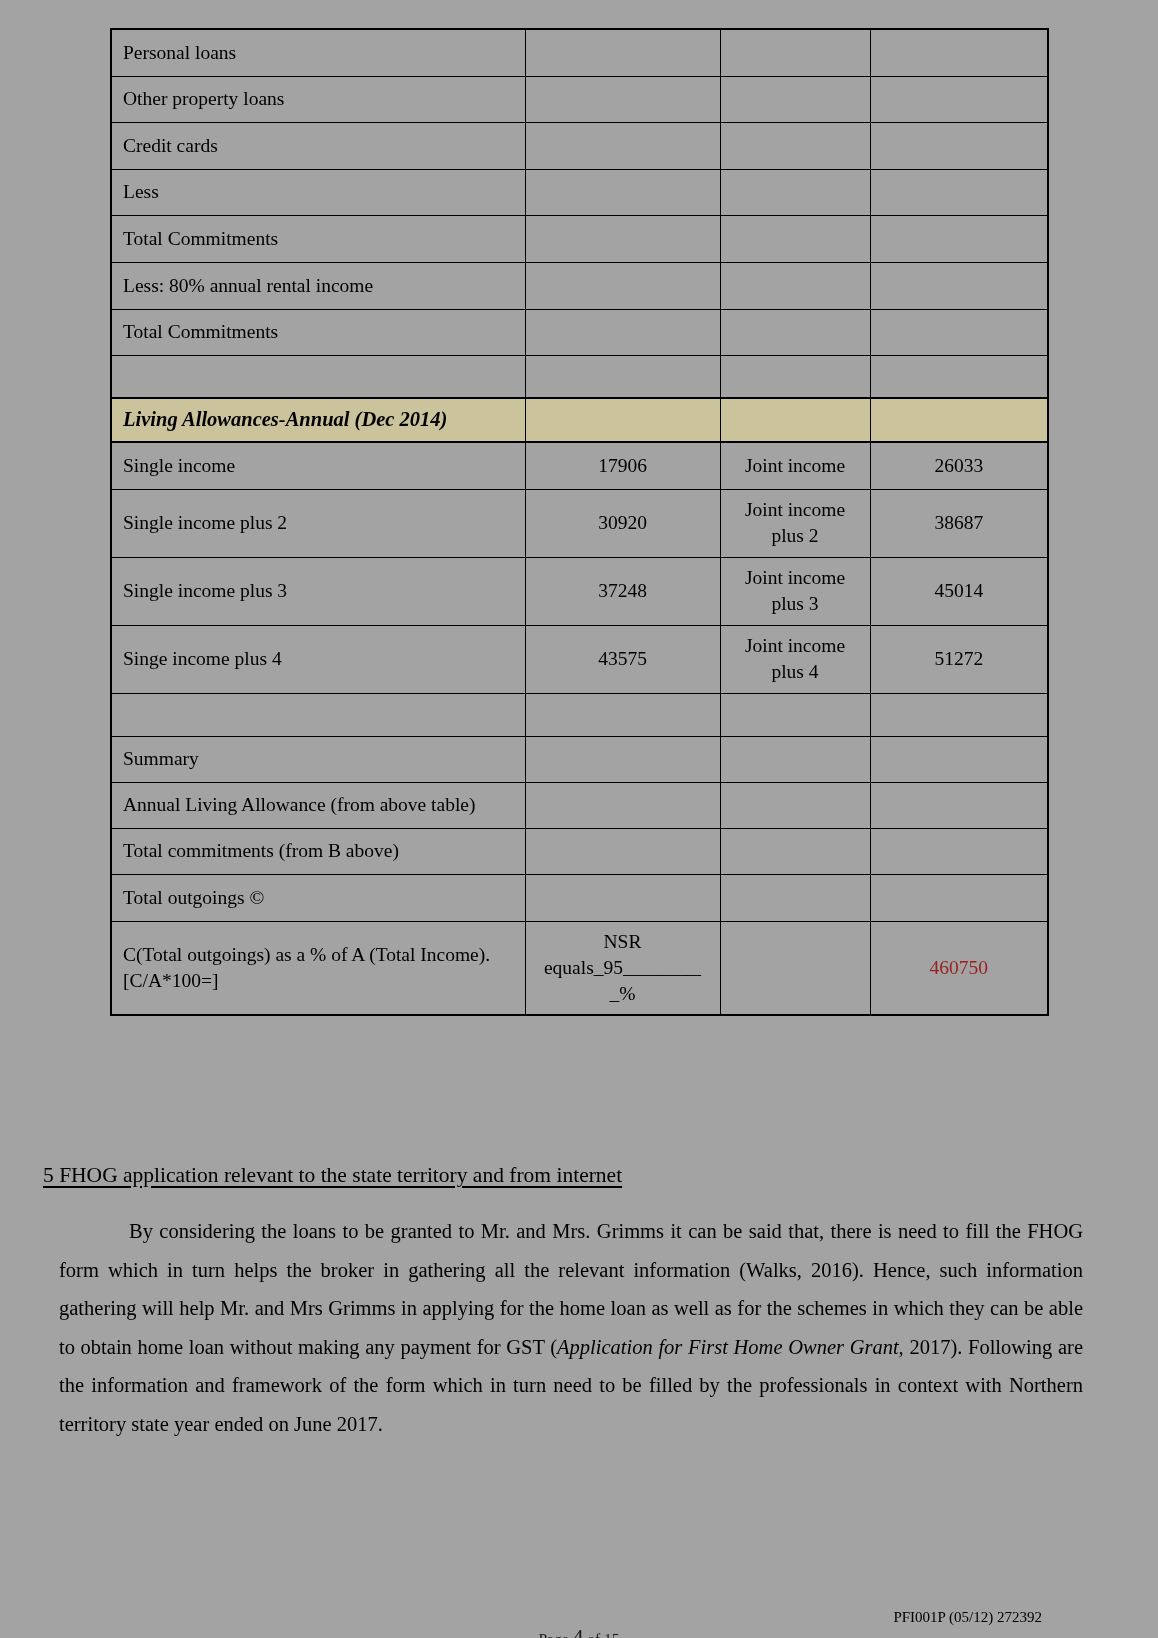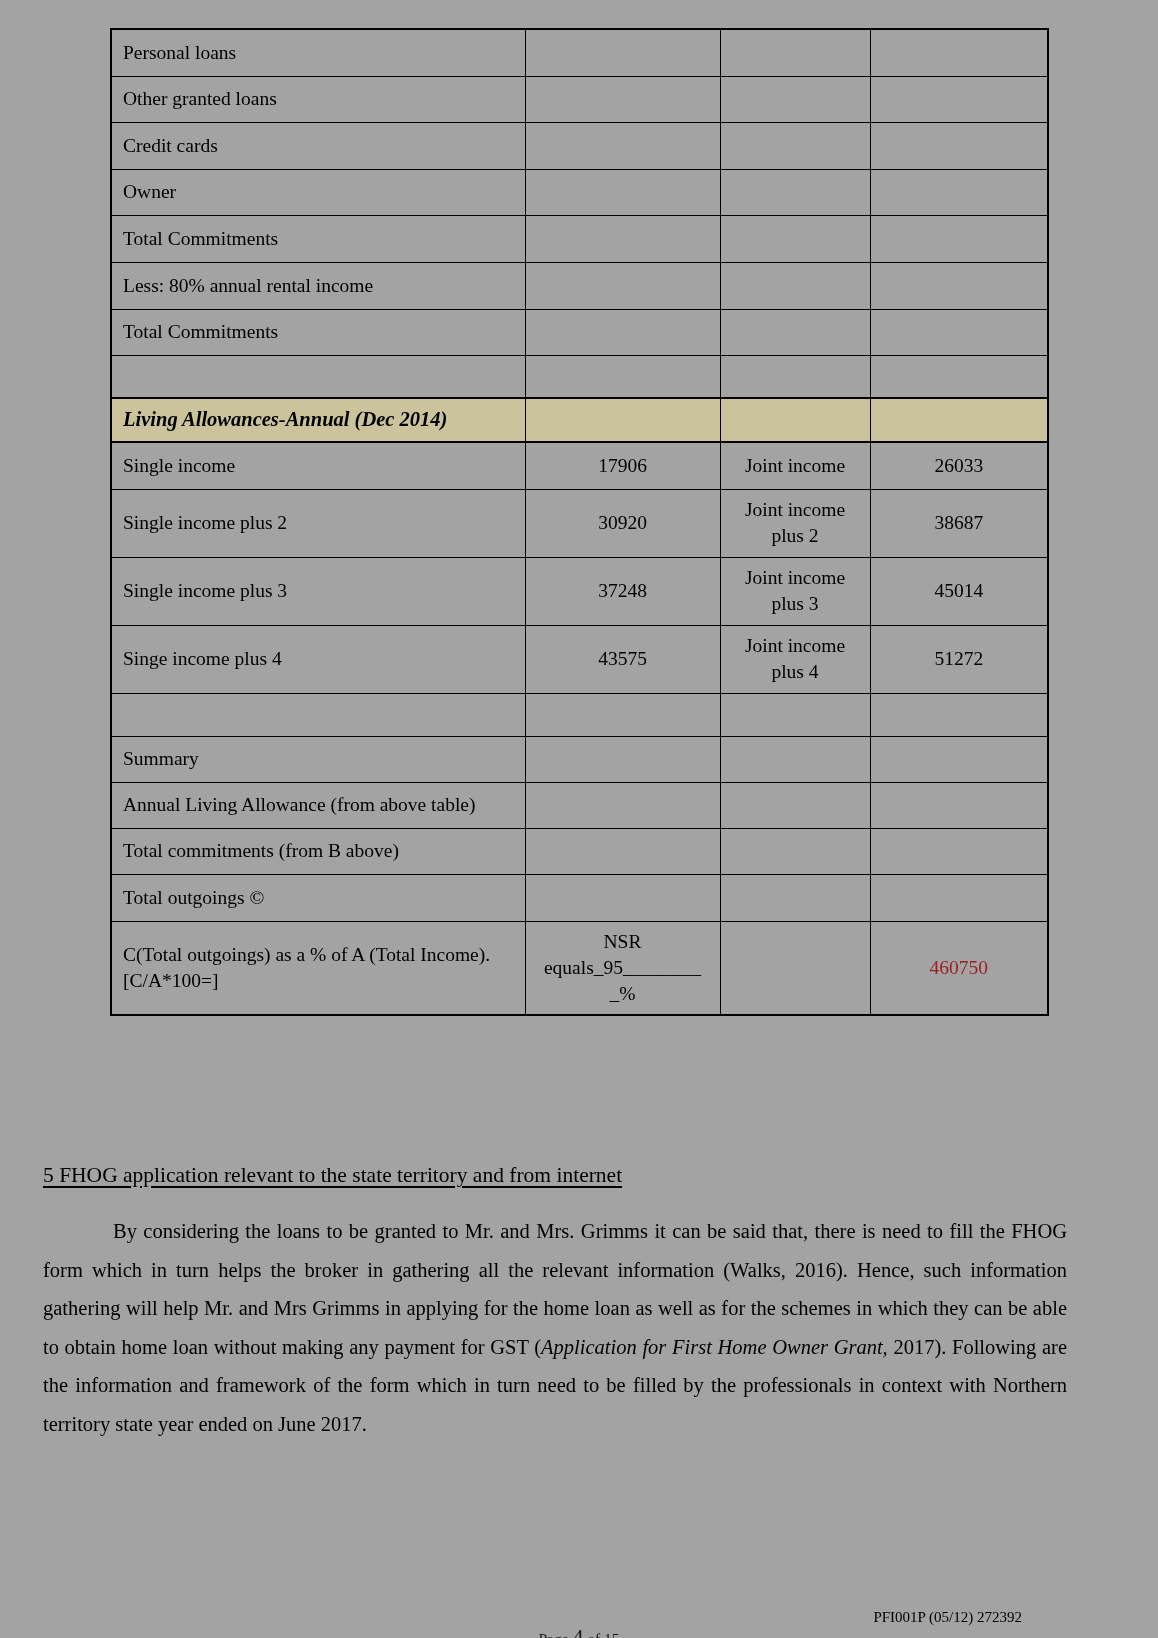--- a/index.html
+++ b/index.html
@@ -52,21 +52,21 @@
     top:1163px;
     font-size:21.5px;
     text-decoration:underline;
     text-underline-offset:4px;
     white-space:nowrap;
   }
 
   
   .body-paragraph {
     position:absolute;
-    left:43px;
+    left:59px;
     top:1212px;
     width:1024px;
     font-size:20.5px;
     line-height:38.5px;
     text-align:justify;
     text-indent:70px;
     margin:0;
   }
   .body-paragraph .ital { font-style:italic; }
 
@@ -76,21 +76,21 @@
     left:579px;
     transform:translateX(-50%);
     top:1624px;
     font-size:15.5px;
     white-space:nowrap;
     color:#1a1a1a;
   }
   .footer-page .page-num { font-size:22px; }
   .footer-code {
     position:absolute;
-    right:136px;
+    right:116px;
     top:1609px;
     font-size:15px;
     white-space:nowrap;
   }
 </style>
 </head>
 <body>
 
 <div class="page">
 
@@ -102,33 +102,33 @@
       <col style="width:178px">
     </colgroup>
     <tbody>
         <tr style="height: 47px;">
           <td class="c1">Personal loans</td>
           <td class="c2"></td>
           <td class="c3"></td>
           <td class="c4"></td>
         </tr>
         <tr style="height: 46px;">
-          <td class="c1">Other granted loans</td>
+          <td class="c1">Other property loans</td>
           <td class="c2"></td>
           <td class="c3"></td>
           <td class="c4"></td>
         </tr>
         <tr style="height: 47px;">
           <td class="c1">Credit cards</td>
           <td class="c2"></td>
           <td class="c3"></td>
           <td class="c4"></td>
         </tr>
         <tr style="height: 46px;">
-          <td class="c1">Owner</td>
+          <td class="c1">Less</td>
           <td class="c2"></td>
           <td class="c3"></td>
           <td class="c4"></td>
         </tr>
         <tr style="height: 47px;">
           <td class="c1">Total Commitments</td>
           <td class="c2"></td>
           <td class="c3"></td>
           <td class="c4"></td>
         </tr>

